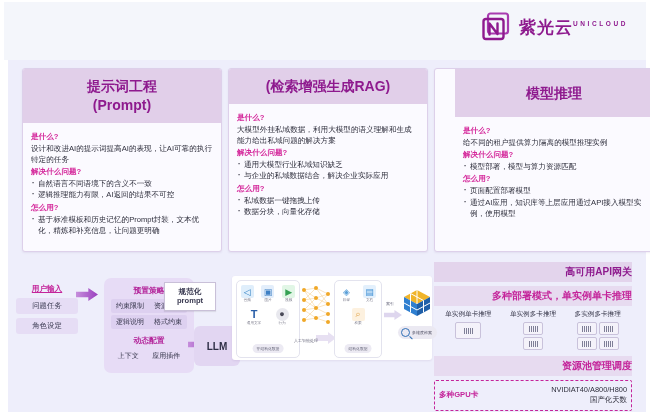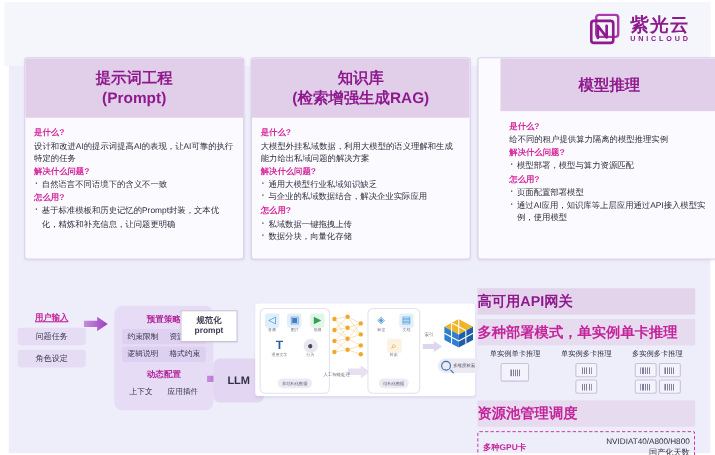--- a/index.html
+++ b/index.html
@@ -12,34 +12,34 @@
   .page{position:relative;width:650px;height:414px;background:#ffffff;}
   .header{
     position:absolute;left:4px;top:2px;width:642px;height:58px;
     background:#f4f6fb;
   }
   .logo{
     position:absolute;right:22px;top:12px;
     display:flex;align-items:center;gap:7px;
   }
   .logo-mark{width:30px;height:30px;position:relative;}
-  .logo-text{display:flex;flex-direction:column;line-height:1;}
+  .logo-text{display:flex;flex-direction:row;line-height:1;}
   .logo-cn{font-size:17px;font-weight:bold;color:#8e1a8e;letter-spacing:1px;}
   .logo-en{font-size:6.5px;font-weight:bold;color:#8e1a8e;letter-spacing:2.6px;margin-top:2px;}
 
   .body-bg{
     position:absolute;left:4px;top:60px;width:642px;height:352px;
     background:#eeeefb;
   }
   .white-left{position:absolute;left:0;top:60px;width:8px;height:352px;background:#ffffff;}
   .white-right{position:absolute;right:0;top:60px;width:4px;height:352px;background:#ffffff;}
 
   
   .card{
-    position:absolute;top:52px;width:198px;
+    position:absolute;top:68px;width:198px;
     background:#fbfaff;
     border:1px solid #ddd0ea;
     border-radius:3px;
     box-shadow:0 1px 2px rgba(120,90,150,.10);
     overflow:hidden;
   }
   #card-1{left:22px;height:182px;}
   #card-2{left:228px;height:182px;}
   #card-3{left:434px;height:182px;padding-left:20px;}
   .card-head{
@@ -164,21 +164,21 @@
     background:#ebe9f2;border-radius:7px;padding:2px 5px 2px 3px;
     display:flex;align-items:center;gap:2px;
     font-size:4px;color:#4e4e62;white-space:nowrap;
   }
   .mag{width:7px;height:7px;border:1.2px solid #2f6fb5;border-radius:50%;position:relative;display:inline-block;}
   .mag:after{content:"";position:absolute;right:-3px;bottom:-2px;width:3.5px;height:1.2px;background:#2f6fb5;transform:rotate(45deg);}
 
   
   .rpanel{position:absolute;left:434px;top:262px;width:198px;}
   .band{
-    background:#e3d4ec;text-align:left;font-size:13px;font-weight:bold;
+    background:#e3d4ec;text-align:right;font-size:10px;font-weight:bold;
     color:#8e1a8e;padding:3px 0;margin-bottom:4px;
   }
   .band.pink{color:#c4249a;background:#e7dbf0;}
   .modes{display:flex;justify-content:space-between;padding:0 2px;}
   .mode{flex:1;text-align:center;}
   .mode-label{font-size:6.6px;color:#333346;margin-bottom:3px;white-space:nowrap;}
   .chips{display:flex;flex-wrap:wrap;justify-content:center;gap:2px;}
   .chip{
     width:18px;height:11px;background:#f4f2fa;border:1px solid #c9c2db;
     border-radius:2px;display:flex;align-items:center;justify-content:center;
@@ -223,32 +223,32 @@
         <span>提示词工程</span>
         <span>(Prompt)</span>
       </div>
     </div>
     <div class="card-body">
       <div class="sec-label">是什么?</div>
       <p class="sec-text">设计和改进AI的提示词提高AI的表现，让AI可靠的执行特定的任务</p>
       <div class="sec-label">解决什么问题?</div>
       <ul class="bullets">
         <li>自然语言不同语境下的含义不一致</li>
+        <li>逻辑推理能力有限，AI返回的结果不可控</li>
       </ul>
       <div class="sec-label">怎么用?</div>
       <ul class="bullets">
         <li>基于标准模板和历史记忆的Prompt封装，文本优化，精炼和补充信息，让问题更明确</li>
       </ul>
     </div>
   </div>
 
   <div class="card" id="card-2">
     <div class="card-head">
       <div class="card-title">
-        <span>知识库</span>
         <span>(检索增强生成RAG)</span>
       </div>
     </div>
     <div class="card-body">
       <div class="sec-label">是什么?</div>
       <p class="sec-text">大模型外挂私域数据，利用大模型的语义理解和生成能力给出私域问题的解决方案</p>
       <div class="sec-label">解决什么问题?</div>
       <ul class="bullets">
         <li>通用大模型行业私域知识缺乏</li>
         <li>与企业的私域数据结合，解决企业实际应用</li>

